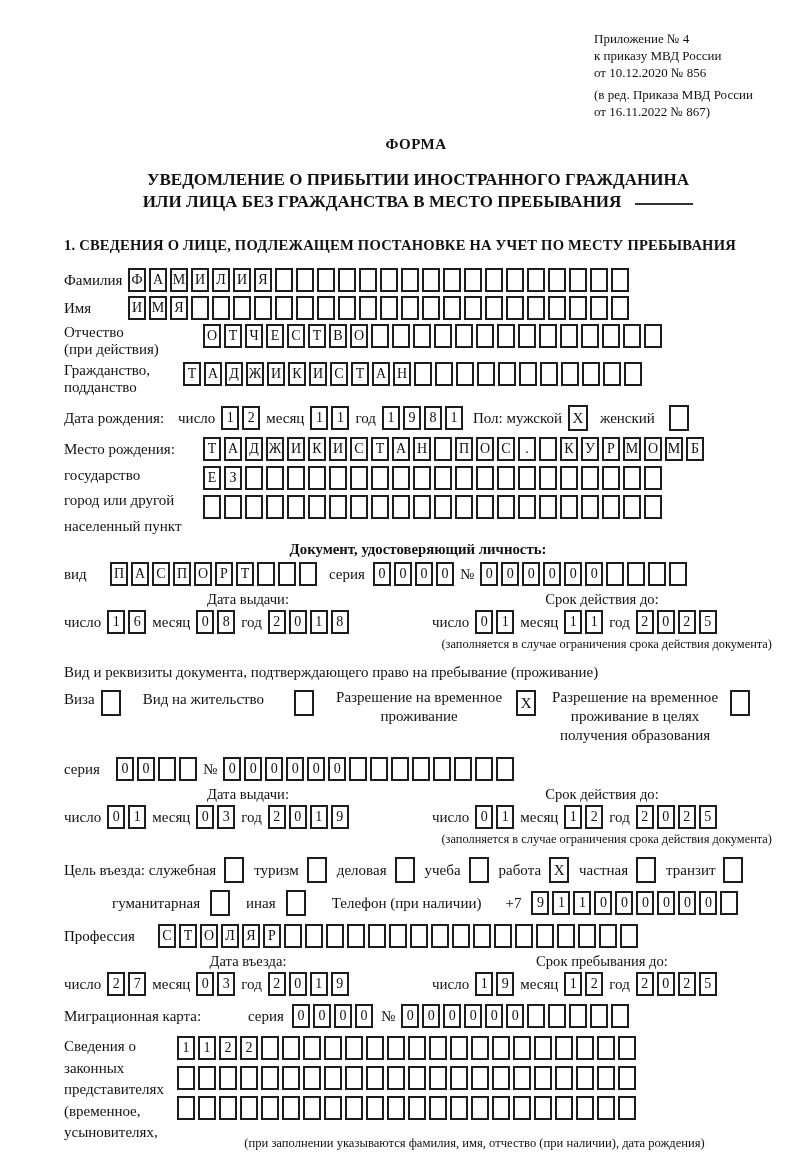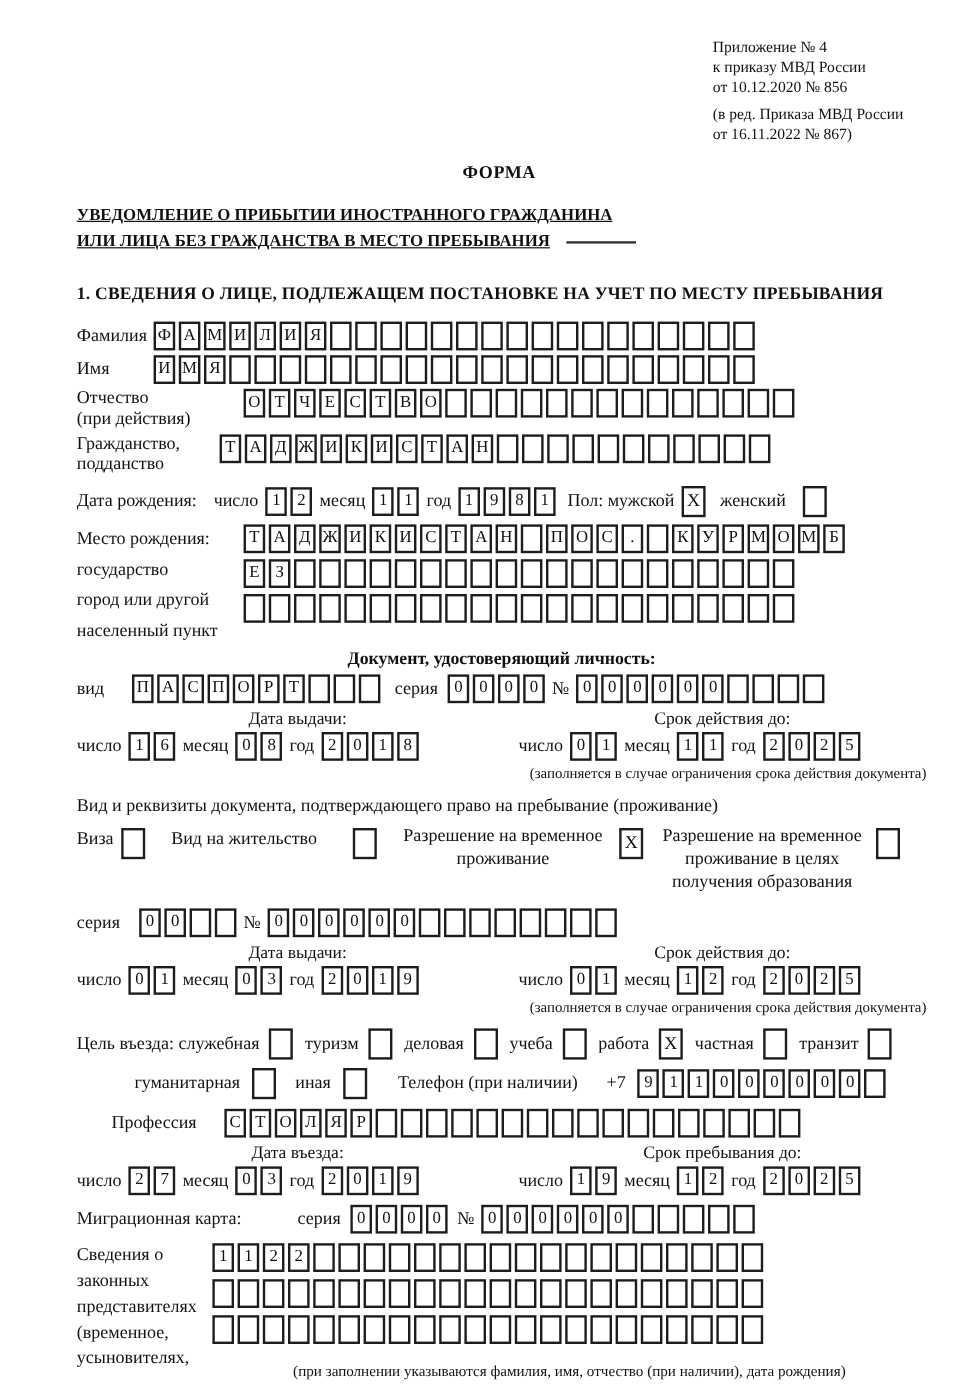--- a/index.html
+++ b/index.html
@@ -6,21 +6,21 @@
   html,body { margin:0; padding:0; background:#ffffff; }
   body { font-family: "Liberation Serif", "DejaVu Serif", serif; color:#111; }
   .page { width:800px; height:1163px; padding:30px 28px 8px 64px; overflow:hidden; position:relative; font-size:15px; }
 
   
   .appendix { margin-left:auto; width:178px; font-size:13px; line-height:17px; }
   .appendix .gap { height:5px; }
   .forma { text-align:center; font-weight:bold; font-size:15px; margin:16px 4px 0 0; letter-spacing:0.5px; }
 
   
-  .title { text-align:left; font-weight:bold; font-size:14px; line-height:22px; margin-top:16px;text-decoration:underline; }
+  .title { text-align:center; font-weight:bold; font-size:17px; line-height:22px; margin-top:16px; }
   .uline { display:inline-block; width:58px; border-bottom:2px solid #333; margin-left:14px; transform:translateY(-2px); }
   .sec-heading { font-weight:bold; font-size:14.6px; margin-top:24px; letter-spacing:0.2px; }
 
   
   .row { display:flex; align-items:center; margin-top:6px; }
   .row.tight { margin-top:4px; }
   .lbl { flex:none; }
   .lbl2 { line-height:17px; }
   .boxes { display:inline-flex; gap:3px; flex:none; }
   .cbox { width:18px; height:24px; border:2px solid #1d1d1d; display:flex; align-items:center; justify-content:center;
@@ -574,21 +574,21 @@
         <span class="cbox">0</span>
         <span class="cbox">0</span>
         <span class="cbox">0</span>
         <span class="cbox">0</span>
         <span class="cbox">0</span>
         <span class="cbox"></span>
       </span>
   </div>
 
   <div class="row" style="margin-top:8px;">
-    <span class="lbl" style="width:94px;margin-left:29px;">Профессия</span>
+    <span class="lbl" style="width:94px;">Профессия</span>
     <span class="boxes">
         <span class="cbox">С</span>
         <span class="cbox">Т</span>
         <span class="cbox">О</span>
         <span class="cbox">Л</span>
         <span class="cbox">Я</span>
         <span class="cbox">Р</span>
         <span class="cbox"></span>
         <span class="cbox"></span>
         <span class="cbox"></span>

